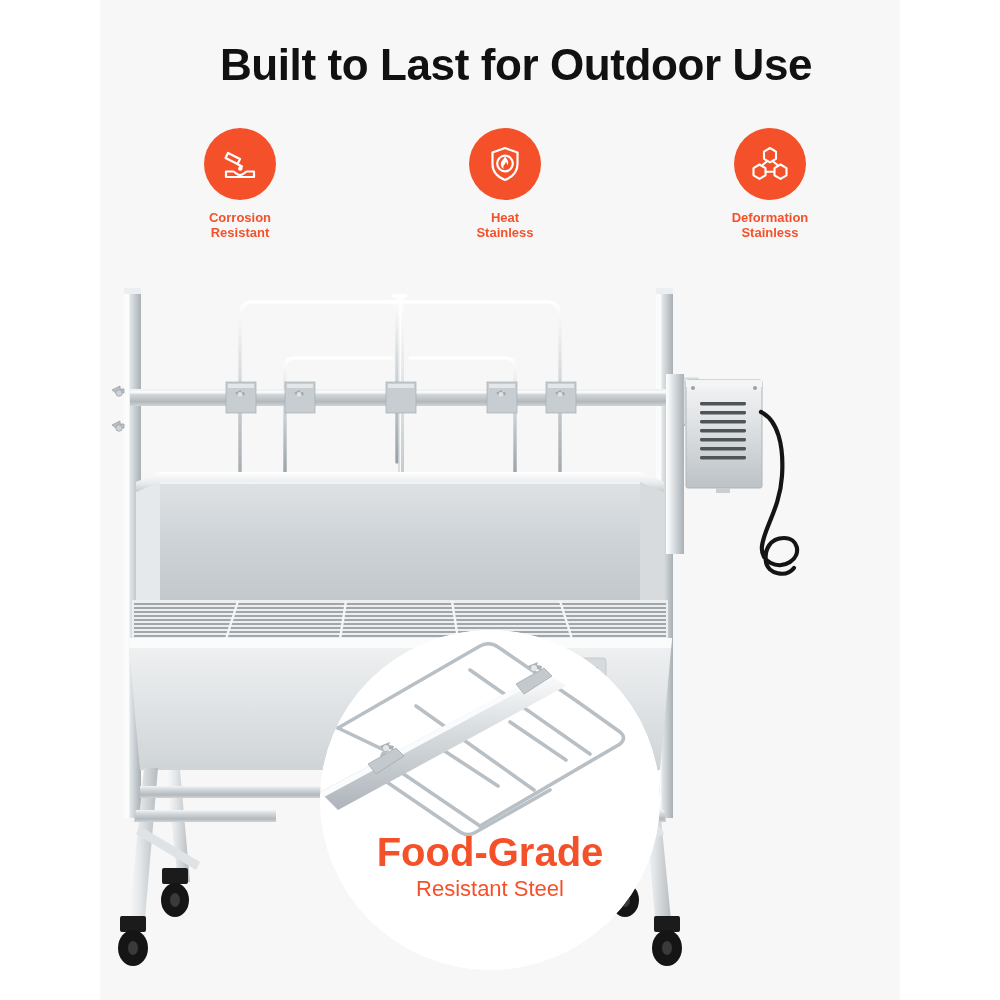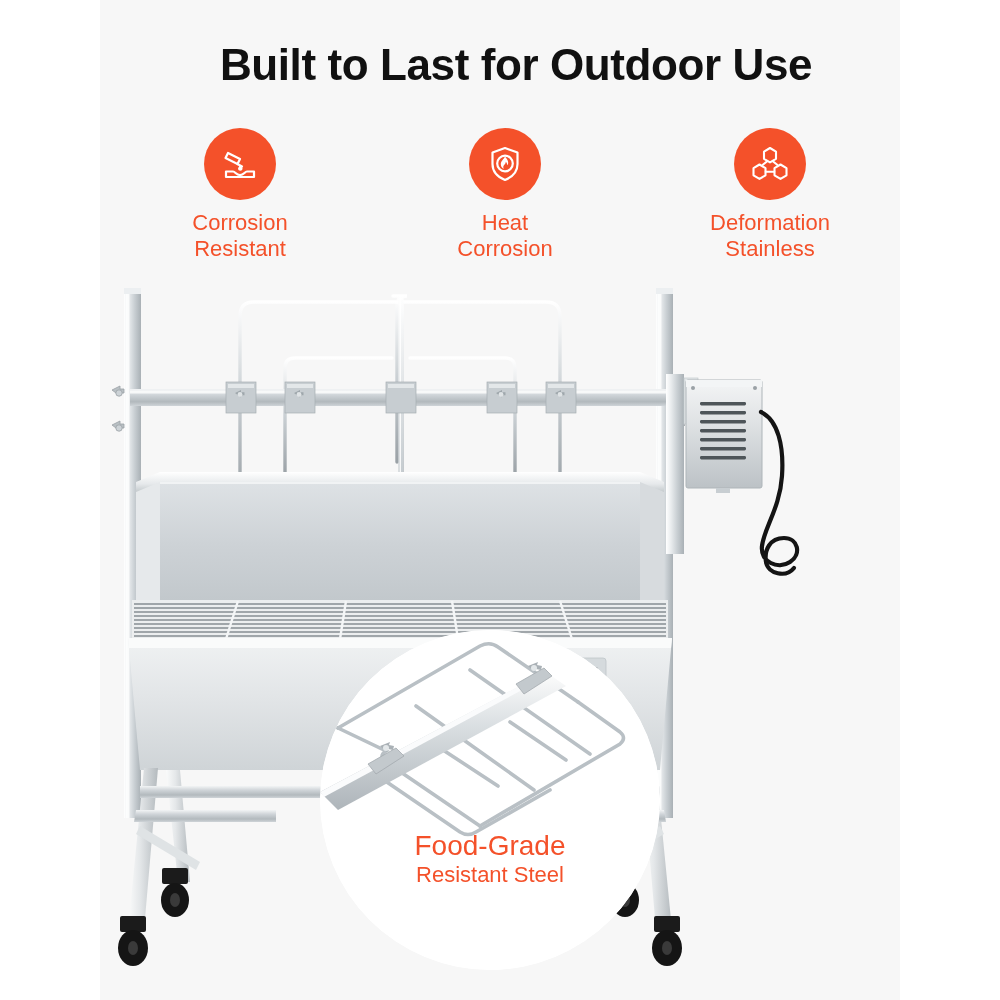--- a/index.html
+++ b/index.html
@@ -55,22 +55,22 @@
     width:72px; height:72px;
     border-radius:50%;
     background:#f4512a;
     display:flex;
     align-items:center;
     justify-content:center;
     margin-bottom:10px;
   }
   .f-circle svg{ display:block; }
   .f-label{
-    font-size:22px;
-    font-weight:normal;
+    font-size:13px;
+    font-weight:bold;
     line-height:1.18;
     color:#f4512a;
     text-align:center;
     white-space:pre-line;
   }
 
   
   #stage{
     position:absolute;
     left:100px; top:270px;
@@ -94,22 +94,22 @@
     overflow:hidden;
   }
   #callout-disc svg{ position:absolute; left:0; top:0; }
   #callout-text{
     position:absolute;
     left:0; top:200px;
     width:340px;
     text-align:center;
   }
   #callout-text .cg-title{
-    font-size:28px;
-    font-weight:normal;
+    font-size:40px;
+    font-weight:bold;
     color:#f4512a;
     line-height:1.12;
   }
   #callout-text .cg-sub{
     font-size:22px;
     color:#f4512a;
     line-height:1.25;
   }
 </style>
 </head>
@@ -138,21 +138,21 @@
 
     <div class="feature">
       <div class="f-circle">
         <svg width="44" height="44" viewBox="0 0 44 44" fill="none" stroke="#ffffff" stroke-width="2.2" stroke-linecap="round" stroke-linejoin="round">
           <path d="M22 6 L34.5 10.5 L34.5 22 c0 8.2 -6.2 13.4 -12.5 16 c-6.3 -2.6 -12.5 -7.8 -12.5 -16 L9.5 10.5 Z"></path>
           <path d="M22 14.5 c1.6 2.4 3.2 3.6 3.2 6.2 c0 1.1 -0.5 2 -1.2 2.6 c0.3 -1.5 -0.3 -2.8 -1.2 -3.6 c0 2.1 -1.3 2.5 -2.2 4.1 c-0.5 0.9 -0.4 2.2 0.3 3 c-1.6 -0.5 -3.1 -2.2 -3.1 -4.6 c0 -3.4 3 -4.7 4.2 -7.7 z" fill="#ffffff" stroke="none"></path>
           <circle cx="22" cy="21.5" r="7.8"></circle>
         </svg>
       </div>
       <div class="f-label">Heat
-Corrosion</div>
+Stainless</div>
     </div>
 
 
     <div class="feature">
       <div class="f-circle">
         <svg width="44" height="44" viewBox="0 0 44 44" fill="none" stroke="#ffffff" stroke-width="2.1" stroke-linecap="round" stroke-linejoin="round">
           <polygon points="22,6 28,9.6 28,16.8 22,20.4 16,16.8 16,9.6"></polygon>
           <polygon points="11.5,22.5 17.5,26.1 17.5,33.3 11.5,36.9 5.5,33.3 5.5,26.1"></polygon>
           <polygon points="32.5,22.5 38.5,26.1 38.5,33.3 32.5,36.9 26.5,33.3 26.5,26.1"></polygon>
           <path d="M19.2 19.2 L14.8 22.8"></path>

